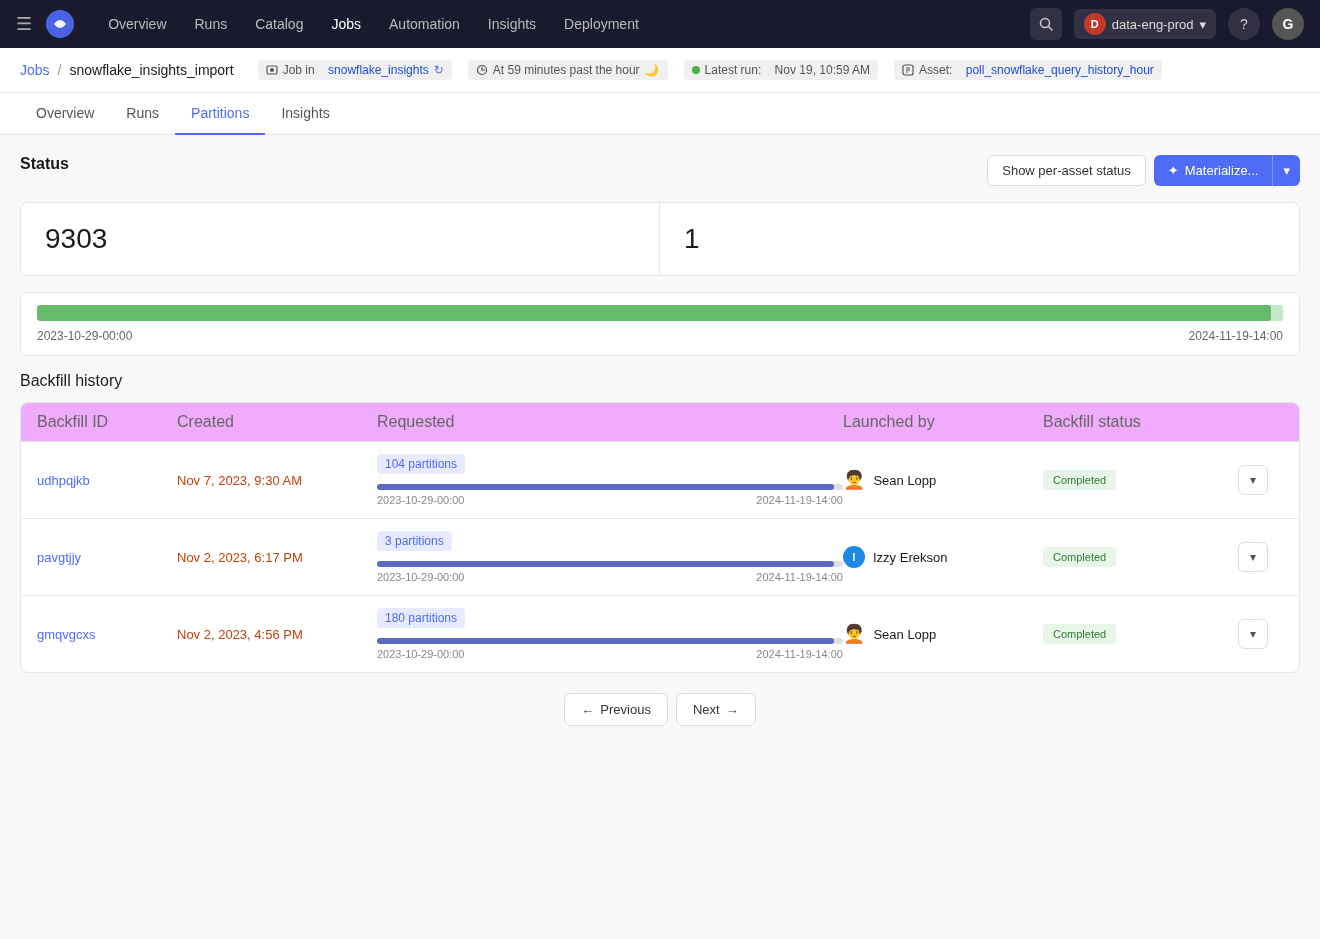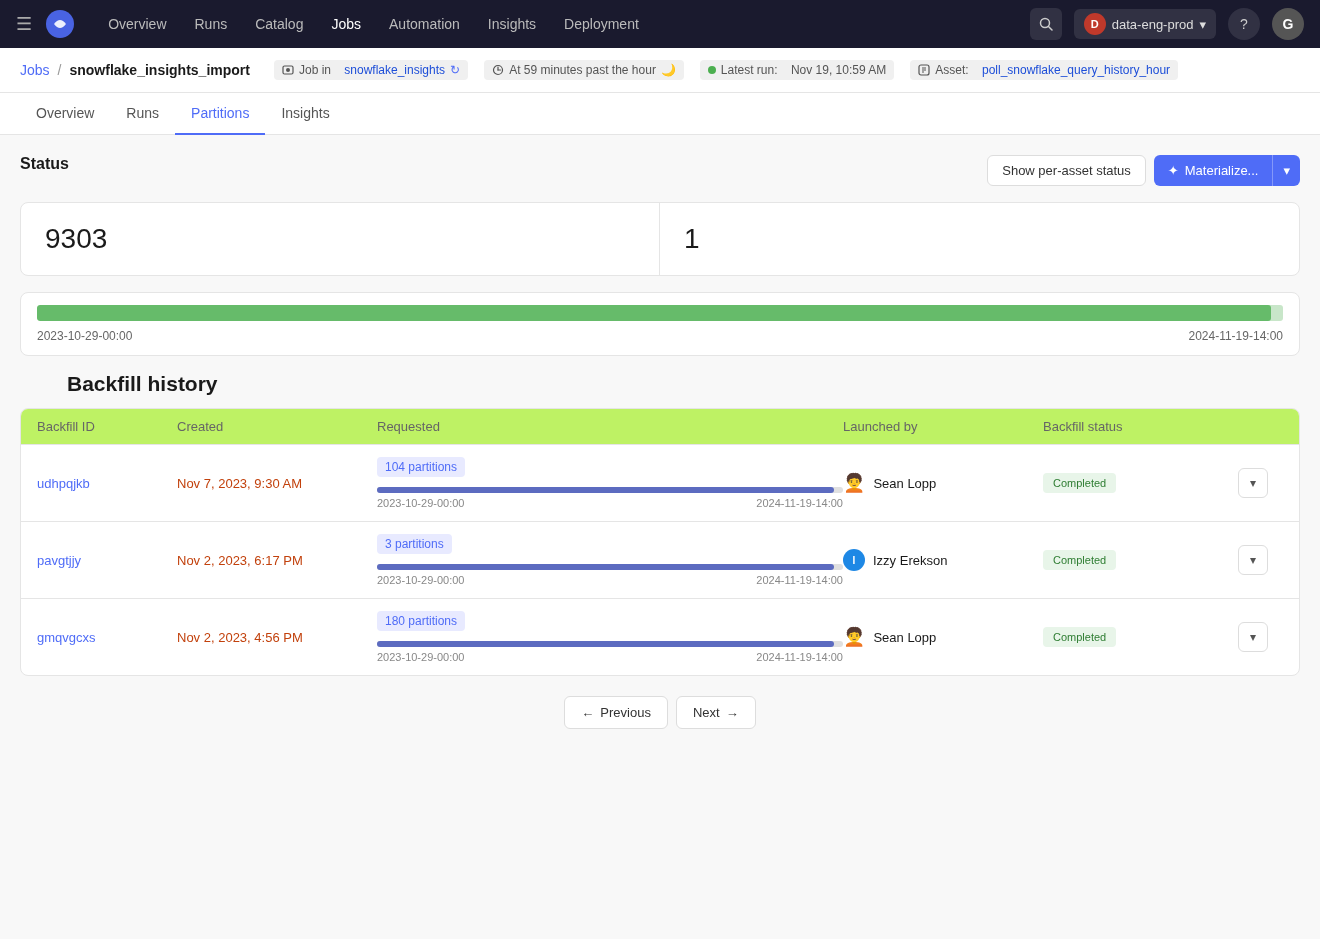--- a/index.html
+++ b/index.html
@@ -45,21 +45,21 @@
       background: #fff;
       padding: 12px 20px;
       border-bottom: 1px solid #e5e5e5;
       display: flex;
       align-items: center;
       gap: 8px;
       flex-wrap: wrap;
     }
     .breadcrumb-link { color: #4f6cf7; text-decoration: none; font-size: 14px; font-weight: 500; }
     .breadcrumb-sep { color: #999; }
-    .breadcrumb-current { color: #1a1a1a; font-size: 14px; font-weight: 700; }
+    .breadcrumb-current { color: #1a1a1a; font-size: 14px; font-weight: 400; }
     .breadcrumb-meta {
       display: flex; align-items: center; gap: 16px; margin-left: 16px;
     }
     .meta-badge {
       display: flex; align-items: center; gap: 5px;
       font-size: 12px; color: #555;
       background: #f0f0f0;
       border-radius: 4px;
       padding: 3px 8px;
     }
@@ -129,30 +129,30 @@
       height: 16px; background: #c8e6c9; border-radius: 3px; margin-bottom: 8px;
       overflow: hidden;
     }
     .progress-bar-inner {
       height: 100%; background: #66bb6a; border-radius: 3px;
       width: 99%;
     }
     .progress-dates { display: flex; justify-content: space-between; font-size: 12px; color: #666; }
 
     
-    .section-title { font-size: 21px; font-weight: 700; margin-bottom: 12px; margin-left: 47px; }
+    .section-title { font-size: 16px; font-weight: 400; margin-bottom: 12px; }
 
     .table-container { background: #fff; border: 1px solid #e5e5e5; border-radius: 8px; overflow: hidden; }
     .table-header {
       display: grid;
       grid-template-columns: 140px 200px 1fr 200px 180px 60px;
-      background: #bef264;
+      background: #f0abfc;
       border-bottom: 1px solid #e5e5e5;
       padding: 10px 16px;
-      font-size: 13px; color: #666; font-weight: 500;
+      font-size: 16px; color: #666; font-weight: 500;
     }
     .table-row {
       display: grid;
       grid-template-columns: 140px 200px 1fr 200px 180px 60px;
       border-bottom: 1px solid #e5e5e5;
       padding: 12px 16px;
       align-items: center;
     }
     .table-row:last-child { border-bottom: none; }
 

